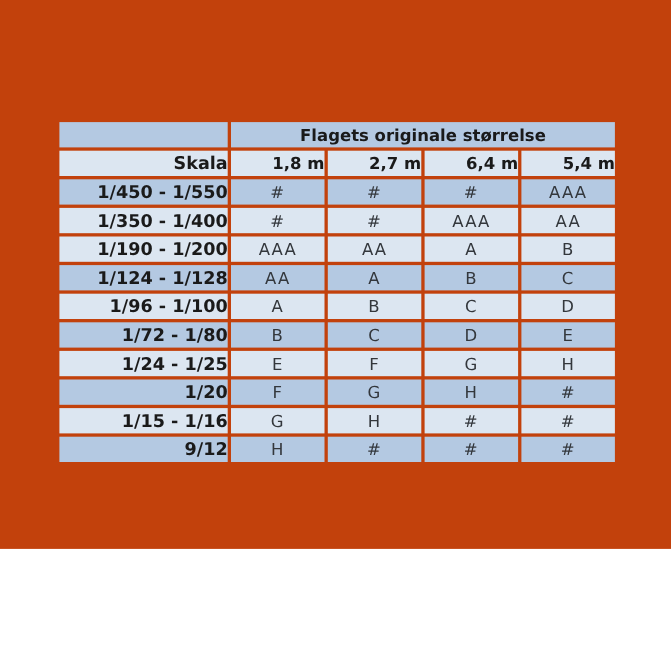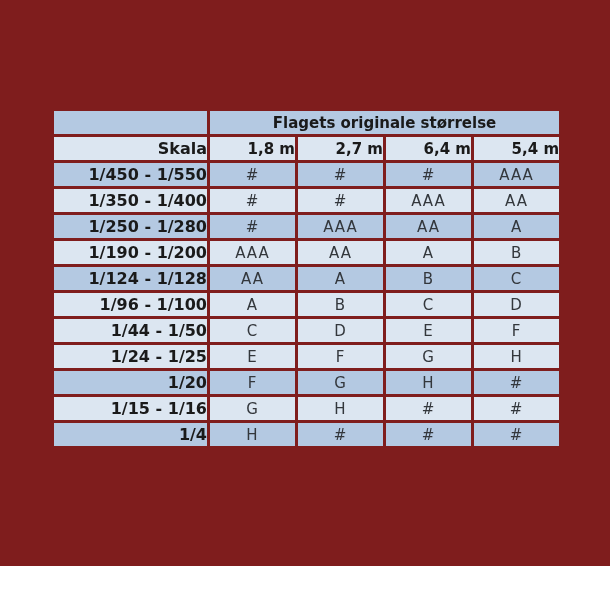--- a/index.html
+++ b/index.html
@@ -3,22 +3,22 @@
 <meta charset="utf-8">
 <style>
   html, body {
     margin: 0;
     padding: 0;
     background: #ffffff;
   }
   .stage {
     position: relative;
     width: 610px;
-    height: 566px;
-    background: #7f1d1d;
+    height: 499px;
+    background: #c2410c;
     overflow: hidden;
     font-family: "DejaVu Sans", "Liberation Sans", sans-serif;
   }
   table.size-table {
     position: absolute;
     left: 51px;
     top: 108px;
     width: 511px;
     border-collapse: separate;
     border-spacing: 3px;
@@ -94,27 +94,20 @@
           <td class="val med">AAA</td>
         </tr>
         <tr>
           <td class="rowlabel light">1/350 - 1/400</td>
           <td class="val light">#</td>
           <td class="val light">#</td>
           <td class="val light">AAA</td>
           <td class="val light">AA</td>
         </tr>
         <tr>
-          <td class="rowlabel med">1/250 - 1/280</td>
-          <td class="val med">#</td>
-          <td class="val med">AAA</td>
-          <td class="val med">AA</td>
-          <td class="val med">A</td>
-        </tr>
-        <tr>
           <td class="rowlabel light">1/190 - 1/200</td>
           <td class="val light">AAA</td>
           <td class="val light">AA</td>
           <td class="val light">A</td>
           <td class="val light">B</td>
         </tr>
         <tr>
           <td class="rowlabel med">1/124 - 1/128</td>
           <td class="val med">AA</td>
           <td class="val med">A</td>
@@ -122,25 +115,25 @@
           <td class="val med">C</td>
         </tr>
         <tr>
           <td class="rowlabel light">1/96 - 1/100</td>
           <td class="val light">A</td>
           <td class="val light">B</td>
           <td class="val light">C</td>
           <td class="val light">D</td>
         </tr>
         <tr>
-          <td class="rowlabel light">1/44 - 1/50</td>
-          <td class="val light">C</td>
-          <td class="val light">D</td>
-          <td class="val light">E</td>
-          <td class="val light">F</td>
+          <td class="rowlabel med">1/72 - 1/80</td>
+          <td class="val med">B</td>
+          <td class="val med">C</td>
+          <td class="val med">D</td>
+          <td class="val med">E</td>
         </tr>
         <tr>
           <td class="rowlabel light">1/24 - 1/25</td>
           <td class="val light">E</td>
           <td class="val light">F</td>
           <td class="val light">G</td>
           <td class="val light">H</td>
         </tr>
         <tr>
           <td class="rowlabel med">1/20</td>
@@ -150,21 +143,21 @@
           <td class="val med">#</td>
         </tr>
         <tr>
           <td class="rowlabel light">1/15 - 1/16</td>
           <td class="val light">G</td>
           <td class="val light">H</td>
           <td class="val light">#</td>
           <td class="val light">#</td>
         </tr>
         <tr>
-          <td class="rowlabel med">1/4</td>
+          <td class="rowlabel med">9/12</td>
           <td class="val med">H</td>
           <td class="val med">#</td>
           <td class="val med">#</td>
           <td class="val med">#</td>
         </tr>
       </tbody>
   </table>
 </div>
 
 </body></html>

